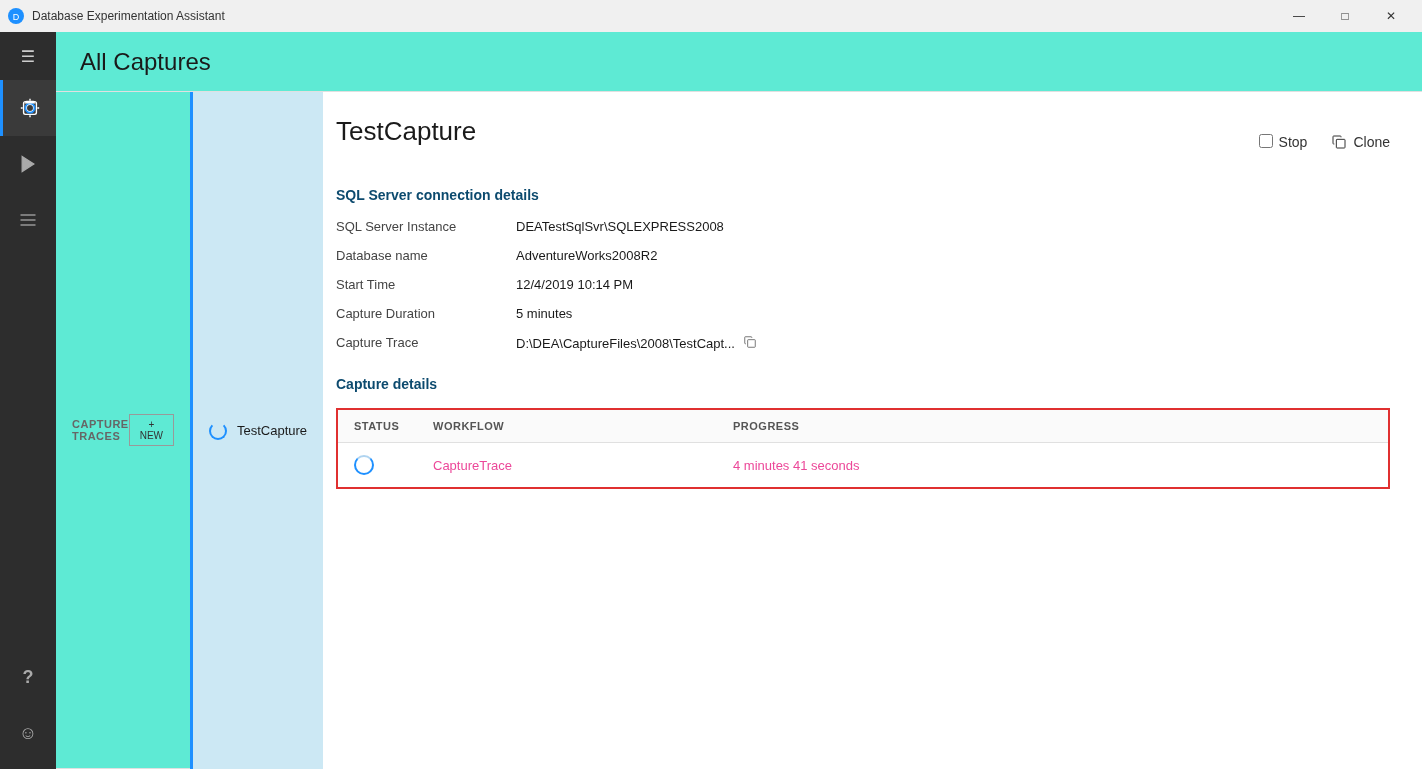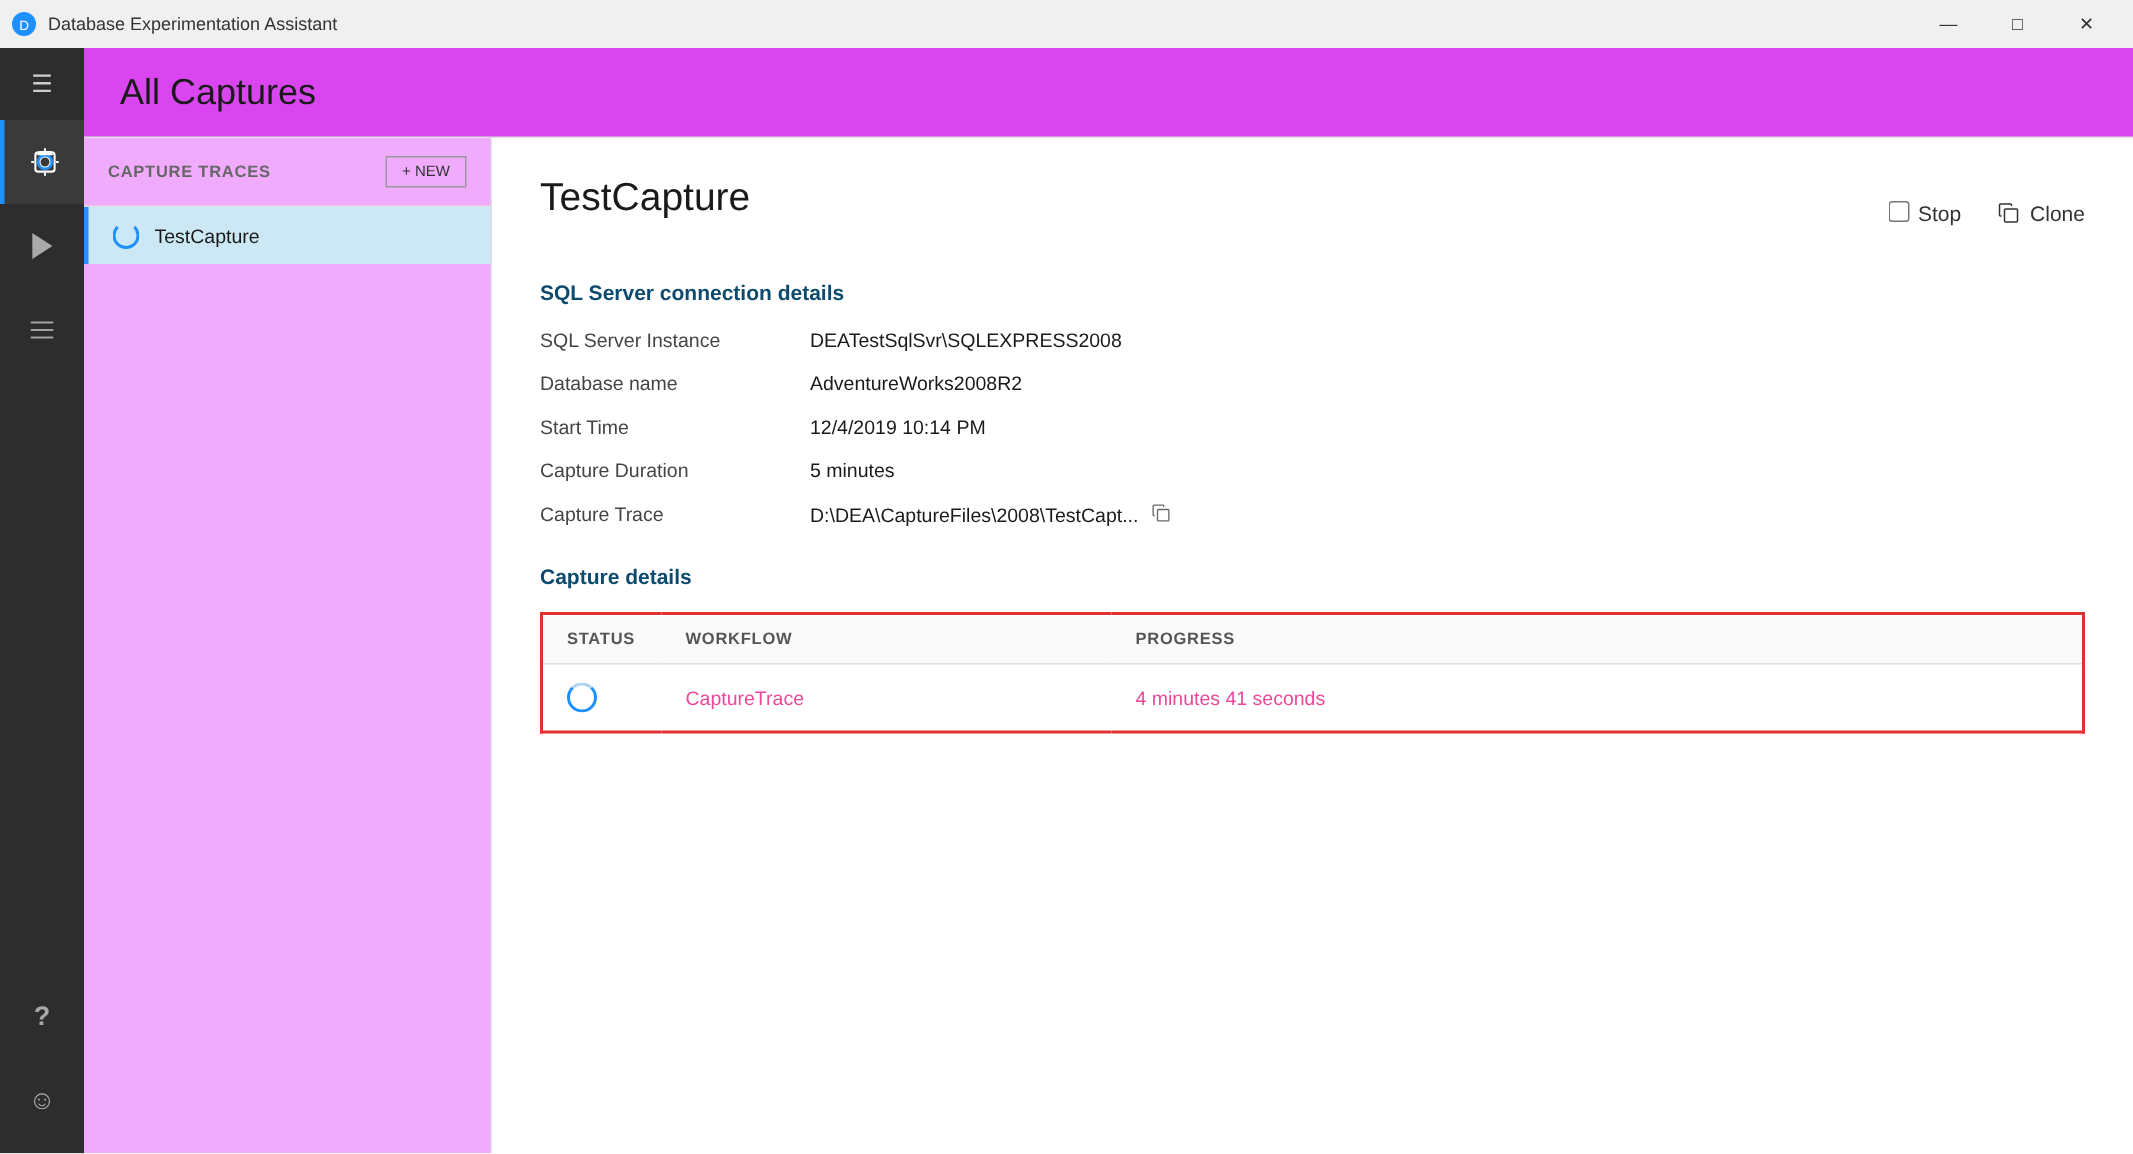--- a/index.html
+++ b/index.html
@@ -47,37 +47,37 @@
     }
     .sidebar-icon.active { border-left: 3px solid #1e90ff; background: #3a3a3a; color: #fff; }
     .sidebar-bottom { margin-top: auto; display: flex; flex-direction: column; align-items: center; padding-bottom: 8px; }
 
     
     .header-area {
       height: 60px;
       display: flex;
       align-items: center;
       padding: 0 24px;
-      background: #d946ef;
+      background: #5eead4;
       border-bottom: 1px solid #e0e0e0;
       flex-shrink: 0;
     }
     .header-title { font-size: 24px; font-weight: 300; color: #1a1a1a; }
 
     
     .content-wrapper { display: flex; flex: 1; overflow: hidden; }
 
     
     .left-panel {
-      width: 272px;
+      width: 248px;
       border-right: 1px solid #e0e0e0;
       display: flex;
-      flex-direction: column;
+      flex-direction: row;
       flex-shrink: 0;
-      background: #f0abfc;
+      background: #5eead4;
     }
     .left-panel-header {
       display: flex;
       align-items: center;
       justify-content: space-between;
       padding: 12px 16px;
       border-bottom: 1px solid #e0e0e0;
     }
     .left-panel-label { font-size: 11px; font-weight: 600; color: #666; letter-spacing: 0.5px; }
     .new-btn {

